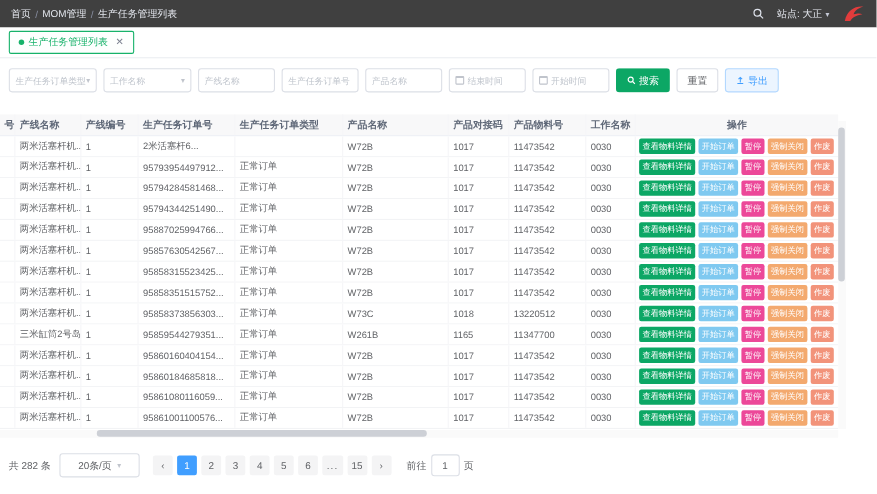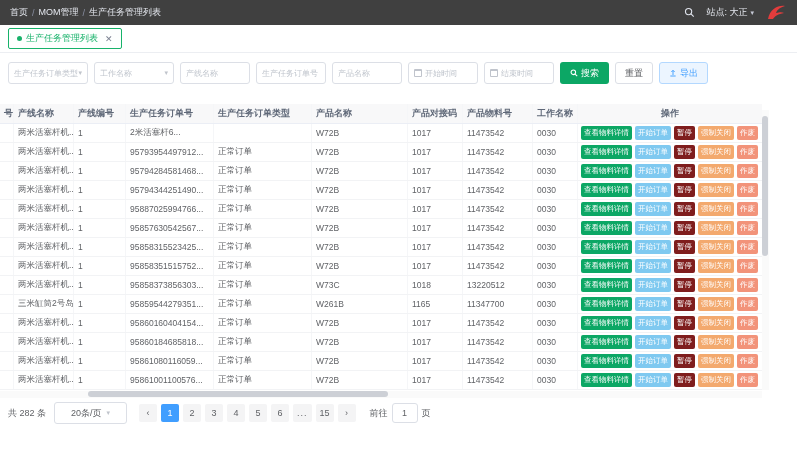--- a/index.html
+++ b/index.html
@@ -41,32 +41,32 @@
   .thead,.trow{display:grid;grid-template-columns:var(--cols);align-items:center}
   .thead{background:#f8f8f9;height:20px;font-size:9px;color:#5f6878;font-weight:bold;border-bottom:1px solid #ebeef5}
   .trow{height:19px;font-size:8.5px;color:#606266;border-bottom:1px solid #f2f3f5;background:#fff}
   .cell{padding:0 4px;white-space:nowrap;overflow:hidden;border-right:1px solid #f5f6f8;height:100%;display:flex;align-items:center}
   .thead .cell:last-child,.trow .cell:last-child{border-right:none}
   .hcell.center{justify-content:center}
   .actions{display:flex;gap:3px;align-items:center;padding:0 3px}
   .chip{border-radius:2px;color:#fff;font-size:7.5px;padding:3px 3px;line-height:1;white-space:nowrap;cursor:pointer}
   .chip-view{background:#0ca765}
   .chip-start{background:#7fc9f0}
-  .chip-pause{background:#7f1d1d}
+  .chip-pause{background:#ec4899}
   .chip-close{background:#f3a96e}
   .chip-void{background:#f2937a}
 
   
   .hscroll{position:absolute;top:391px;left:0;width:762px;height:7px;background:#fafafa}
   .hthumb{position:absolute;left:88px;top:0;width:300px;height:6px;background:#cdd0d6;border-radius:3px}
   .vscroll{position:absolute;top:110px;left:762px;width:7px;height:280px;background:#fafafa}
   .vthumb{position:absolute;top:6px;left:0;width:6px;height:140px;background:#cdd0d6;border-radius:3px}
 
   
-  .footer{position:absolute;top:402px;left:8px;width:754px;display:flex;align-items:center;gap:8px;font-size:9px;color:#606266}
+  .footer{position:absolute;top:412px;left:8px;width:754px;display:flex;align-items:center;gap:8px;font-size:9px;color:#606266}
   .psize{height:22px;border:1px solid #dcdfe6;border-radius:3px;display:inline-flex;align-items:center;gap:5px;padding:0 16px;background:#fff;cursor:pointer}
   .pager{display:flex;align-items:center;gap:4px;margin-left:4px}
   .pbtn{min-width:18px;height:18px;background:#f4f4f5;border-radius:2px;display:inline-flex;align-items:center;justify-content:center;font-size:9px;color:#606266;padding:0 4px;cursor:pointer}
   .pbtn.active{background:#409eff;color:#fff}
   .pbtn.dots{background:#f4f4f5;letter-spacing:1px}
   .goto{display:flex;align-items:center;gap:4px;margin-left:6px}
   .goto input{width:26px;height:20px;border:1px solid #dcdfe6;border-radius:3px;text-align:center;font-size:9px;color:#606266;font-family:inherit}
 </style>
 </head>
 <body>
@@ -120,25 +120,25 @@
         <span class="ph">产线名称</span>
       </div>
       <div class="ffield input">
         <span class="ph">生产任务订单号</span>
       </div>
       <div class="ffield input">
         <span class="ph">产品名称</span>
       </div>
       <div class="ffield date">
         <span class="cal-ic"></span>
-        <span class="ph">开始时间</span>
+        <span class="ph">结束时间</span>
       </div>
       <div class="ffield date">
         <span class="cal-ic"></span>
-        <span class="ph">结束时间</span>
+        <span class="ph">开始时间</span>
       </div>
     </div>
   <button class="btn btn-search">
     <svg width="8" height="8" viewBox="0 0 12 12">
         <circle cx="5" cy="5" r="3.4" fill="none" stroke="#fff" stroke-width="1.6"></circle>
         <line x1="7.6" y1="7.6" x2="10.8" y2="10.8" stroke="#fff" stroke-width="1.6"></line>
       </svg>
     <span>搜索</span>
   </button>
   <button class="btn btn-reset">

